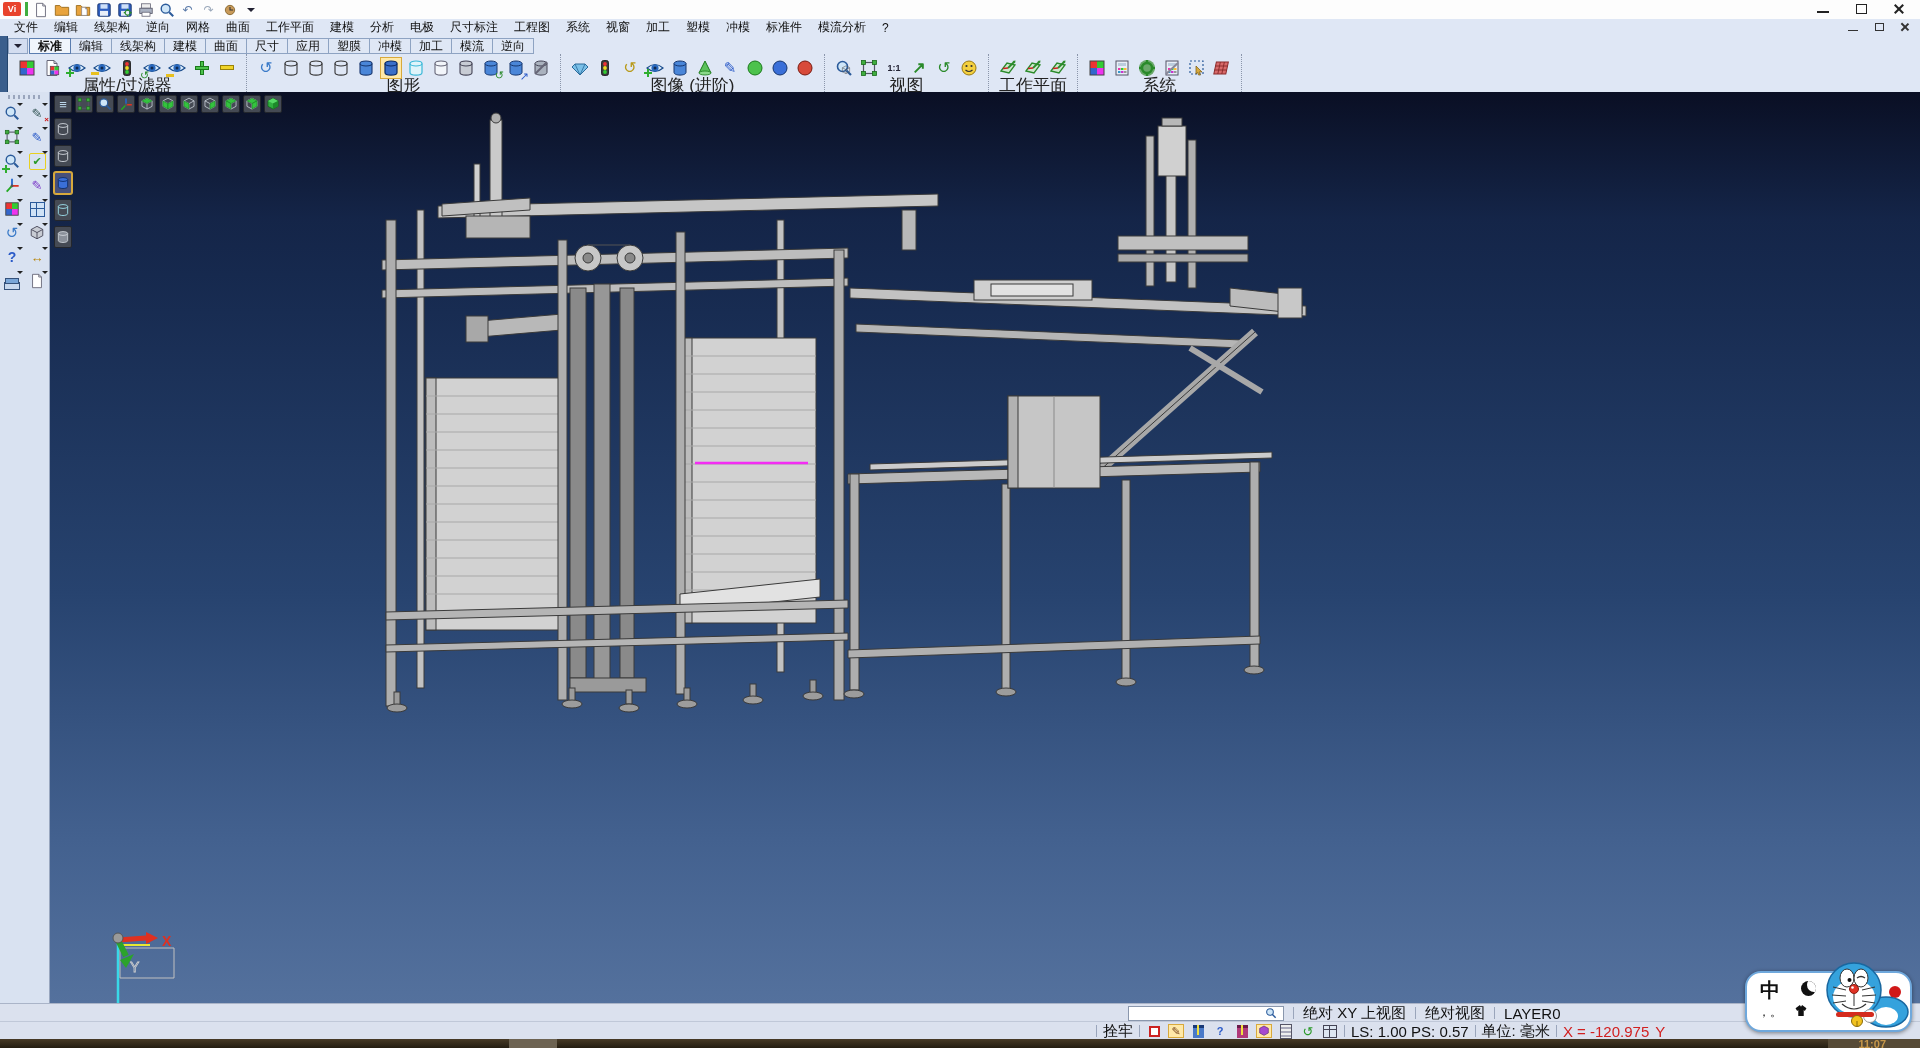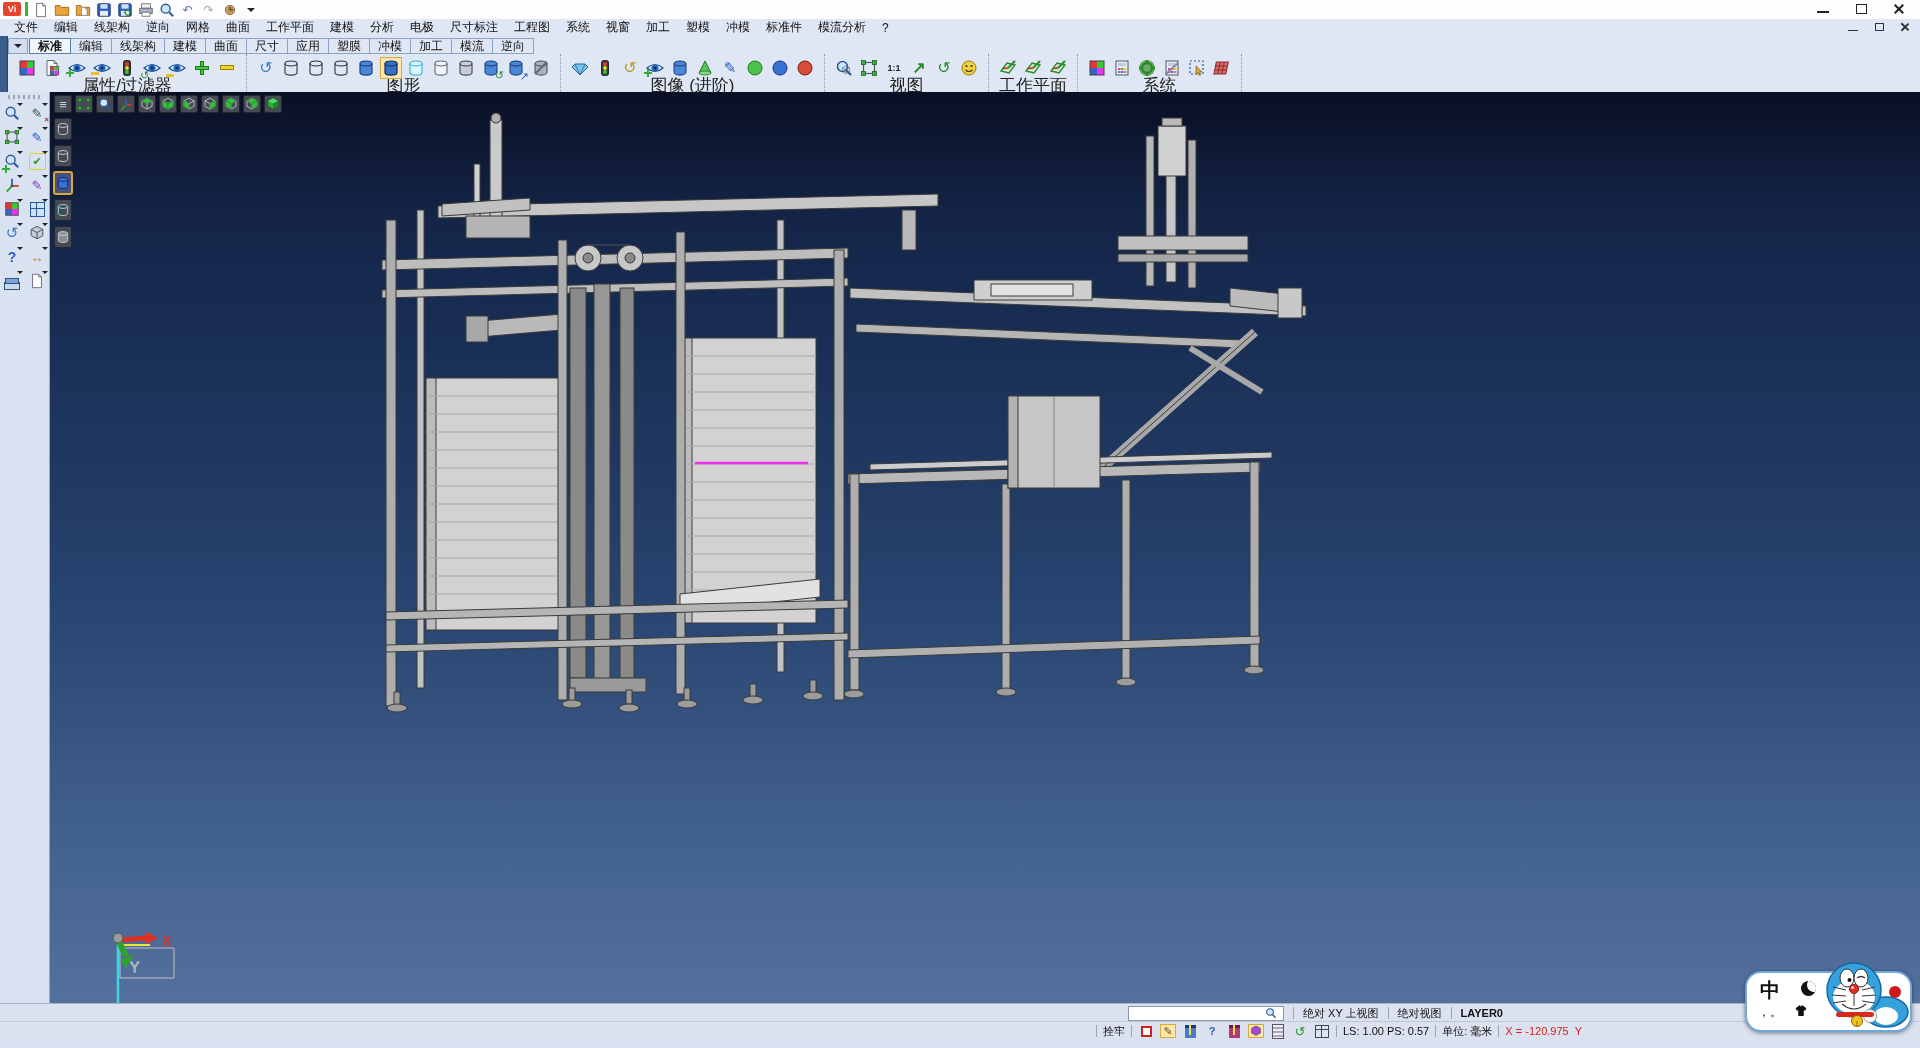--- a/index.html
+++ b/index.html
@@ -75,22 +75,22 @@
   .vb.sel{background:#47507a;border-color:#d8a93c;box-shadow:0 0 0 1px #d8a93c;}
   .modelsvg{position:absolute;left:0;top:0;width:100%;height:100%;}
   
   .srow1{position:absolute;left:0;top:1003px;width:100%;height:18px;background:#dbe1ee;border-top:1px solid #aab4c8;box-sizing:border-box;}
   .srow2{position:absolute;left:0;top:1021px;width:100%;height:18px;background:#dbe1ee;border-top:1px solid #c0c8d8;box-sizing:border-box;padding-left:20px;}
   .s1c{position:absolute;left:1128px;top:1px;height:16px;display:flex;align-items:center;gap:9px;}
   .s2c{position:absolute;left:1096px;top:1px;height:16px;display:flex;align-items:center;gap:6px;}
   .sbox{width:150px;height:13px;background:#fff;border:1px solid #8a97ad;display:flex;align-items:center;padding:0 2px;}
   .sbox input{border:none;outline:none;width:130px;font-size:11px;background:transparent;}
   .vsep{width:1px;height:12px;background:#9aa5bb;}
-  .stx{font-size:11px;white-space:nowrap;}
-  .stx.b{font-weight:bold;}
+  .stx{font-size:15px;white-space:nowrap;}
+  .stx.b{font-weight:normal;}
   .stx.red{color:#d22020;}
   .sbtn{min-width:16px;height:14px;display:flex;align-items:center;justify-content:center;font-size:11px;position:relative;}
   .sbtn.sel{background:#ffe9a8;border:1px solid #d8a93c;box-sizing:border-box;}
   .ic-redwin{width:11px;height:11px;border:2px solid #cc2222;box-sizing:border-box;background:#fff;}
   .ic-gift{width:11px;height:10px;background:#b03a7a;border-top:3px solid #6a1a4a;position:relative;}
   .ic-gift::after{content:"";position:absolute;left:4px;top:-3px;width:2px;height:10px;background:#f0e040;}
   .ic-col{width:10px;height:13px;border:1px solid #556;background:
       repeating-linear-gradient(#eee 0 2px,#aab 2px 4px);}
   .ic-grid4{width:12px;height:11px;border:1.4px solid #445;background:
       linear-gradient(#445,#445) 50% 0/1.4px 100% no-repeat,
@@ -953,20 +953,25 @@
       <span class="vsep"></span>
       <span class="stx">LS: 1.00 PS: 0.57</span>
       <span class="vsep"></span>
       <span class="stx">单位: 毫米</span>
       <span class="vsep"></span>
       <span class="stx red">X = -120.975</span>
       <span class="stx red">Y</span>
     </div>
   </div>
 
+  <div class="tbar">
+    <span class="tseg" style="left:509px;width:48px;background:#6d6352"></span>
+    <span class="tseg" style="left:1828px;width:92px;background:#564a36"></span>
+    <span class="clock">11:07</span>
+  </div>
 
   <div class="ime">
     <span class="ime-mode">中</span>
     <span class="moon"></span>
     <span class="punct">，。</span>
     <svg class="shirt" width="16" height="12" viewBox="0 0 14 11">
       <path d="M2,3 L6,0 L7,1.5 L8,0 L12,3 L10.5,5.5 L9.5,4.5 L9.5,10 L4.5,10 L4.5,4.5 L3.5,5.5 Z" fill="#111"></path>
     </svg>
     <span class="reddot"></span>
     <svg class="dora" width="96" height="78" viewBox="0 0 96 78">

